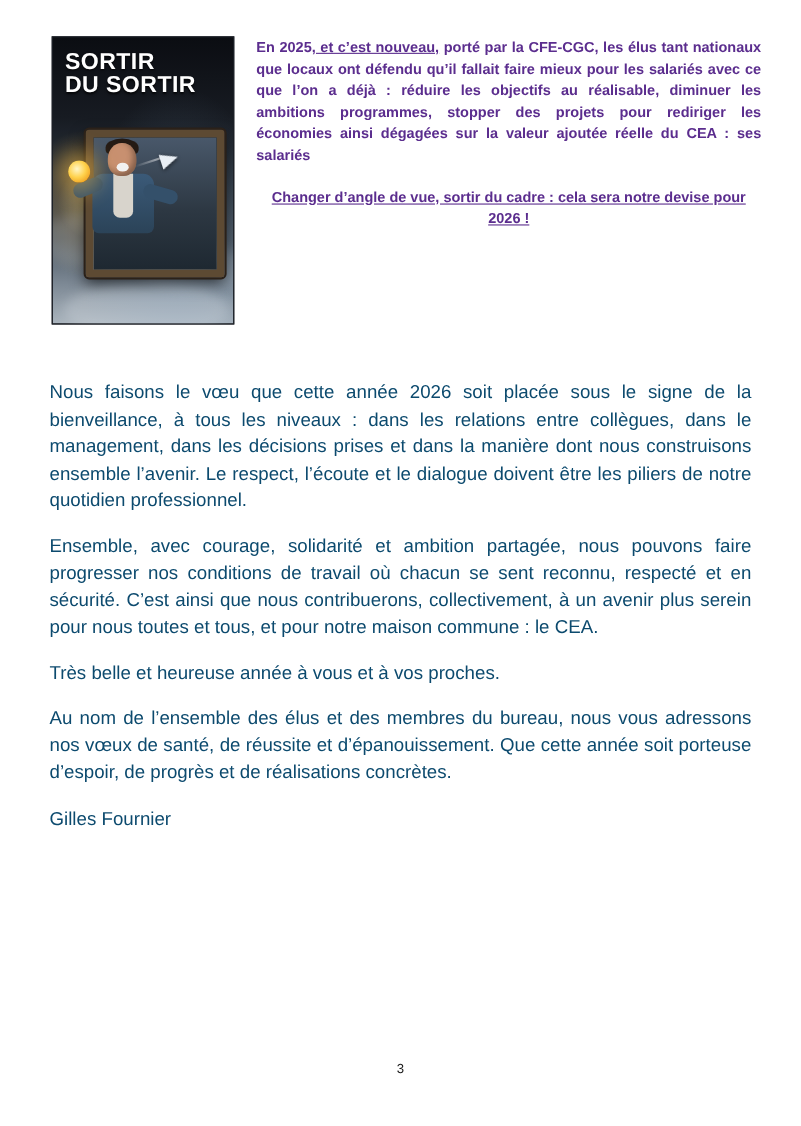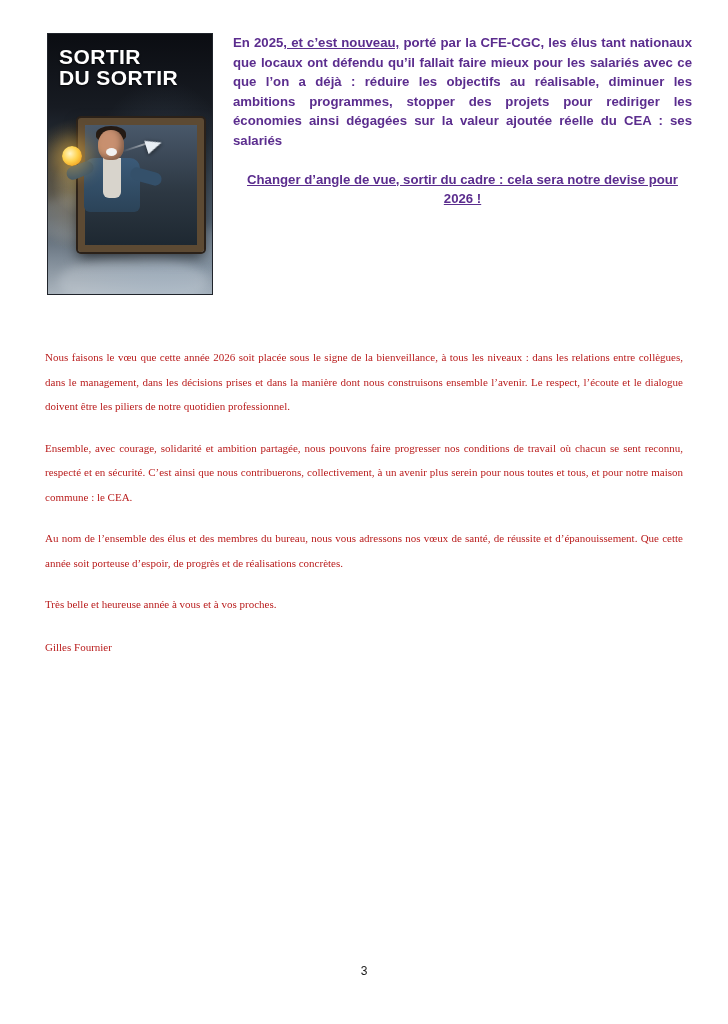--- a/index.html
+++ b/index.html
@@ -208,24 +208,24 @@
     text-decoration: underline;
     text-align: center;
   }
 
   
   .body-text {
     position: absolute;
     left: 45px;
     top: 345px;
     width: 638px;
-    font-family: Liberation Serif, serif;
-    font-size: 11px;
+    font-family: Liberation Sans, sans-serif;
+    font-size: 17px;
     line-height: 24.5px;
-    color: #b91c1c;
+    color: #0c4a6e;
     text-align: justify;
   }
   .body-text p {
     margin: 0 0 17px 0;
   }
   .body-text p.last { margin-bottom: 16px; }
   .body-text p.signature { margin-top: 18px; }
 
   
   .page-number {
@@ -273,20 +273,20 @@
     <div class="headline">
       <p style="margin:0;"><span>En 2025</span><span class="u">, et c’est nouveau,</span><span> porté par la CFE-CGC, les élus tant nationaux que locaux ont défendu qu’il fallait faire mieux pour les salariés avec ce que l’on a déjà : réduire les objectifs au réalisable, diminuer les ambitions programmes, stopper des projets pour rediriger les économies ainsi dégagées sur la valeur ajoutée réelle du CEA : ses salariés</span></p>
       <p class="para2">Changer d’angle de vue, sortir du cadre : cela sera notre devise pour 2026 !</p>
     </div>
 
   </div>
 
   <div class="body-text">
     <p>Nous faisons le vœu que cette année 2026 soit placée sous le signe de la bienveillance, à tous les niveaux : dans les relations entre collègues, dans le management, dans les décisions prises et dans la manière dont nous construisons ensemble l’avenir. Le respect, l’écoute et le dialogue doivent être les piliers de notre quotidien professionnel.</p>
     <p>Ensemble, avec courage, solidarité et ambition partagée, nous pouvons faire progresser nos conditions de travail où chacun se sent reconnu, respecté et en sécurité. C’est ainsi que nous contribuerons, collectivement, à un avenir plus serein pour nous toutes et tous, et pour notre maison commune : le CEA.</p>
+    <p>Très belle et heureuse année à vous et à vos proches.</p>
     <p>Au nom de l’ensemble des élus et des membres du bureau, nous vous adressons nos vœux de santé, de réussite et d’épanouissement. Que cette année soit porteuse d’espoir, de progrès et de réalisations concrètes.</p>
-    <p>Très belle et heureuse année à vous et à vos proches.</p>
     <p class="signature last">Gilles Fournier</p>
   </div>
 
   <div class="page-number">3</div>
 
 </div>
 
 </body></html>

